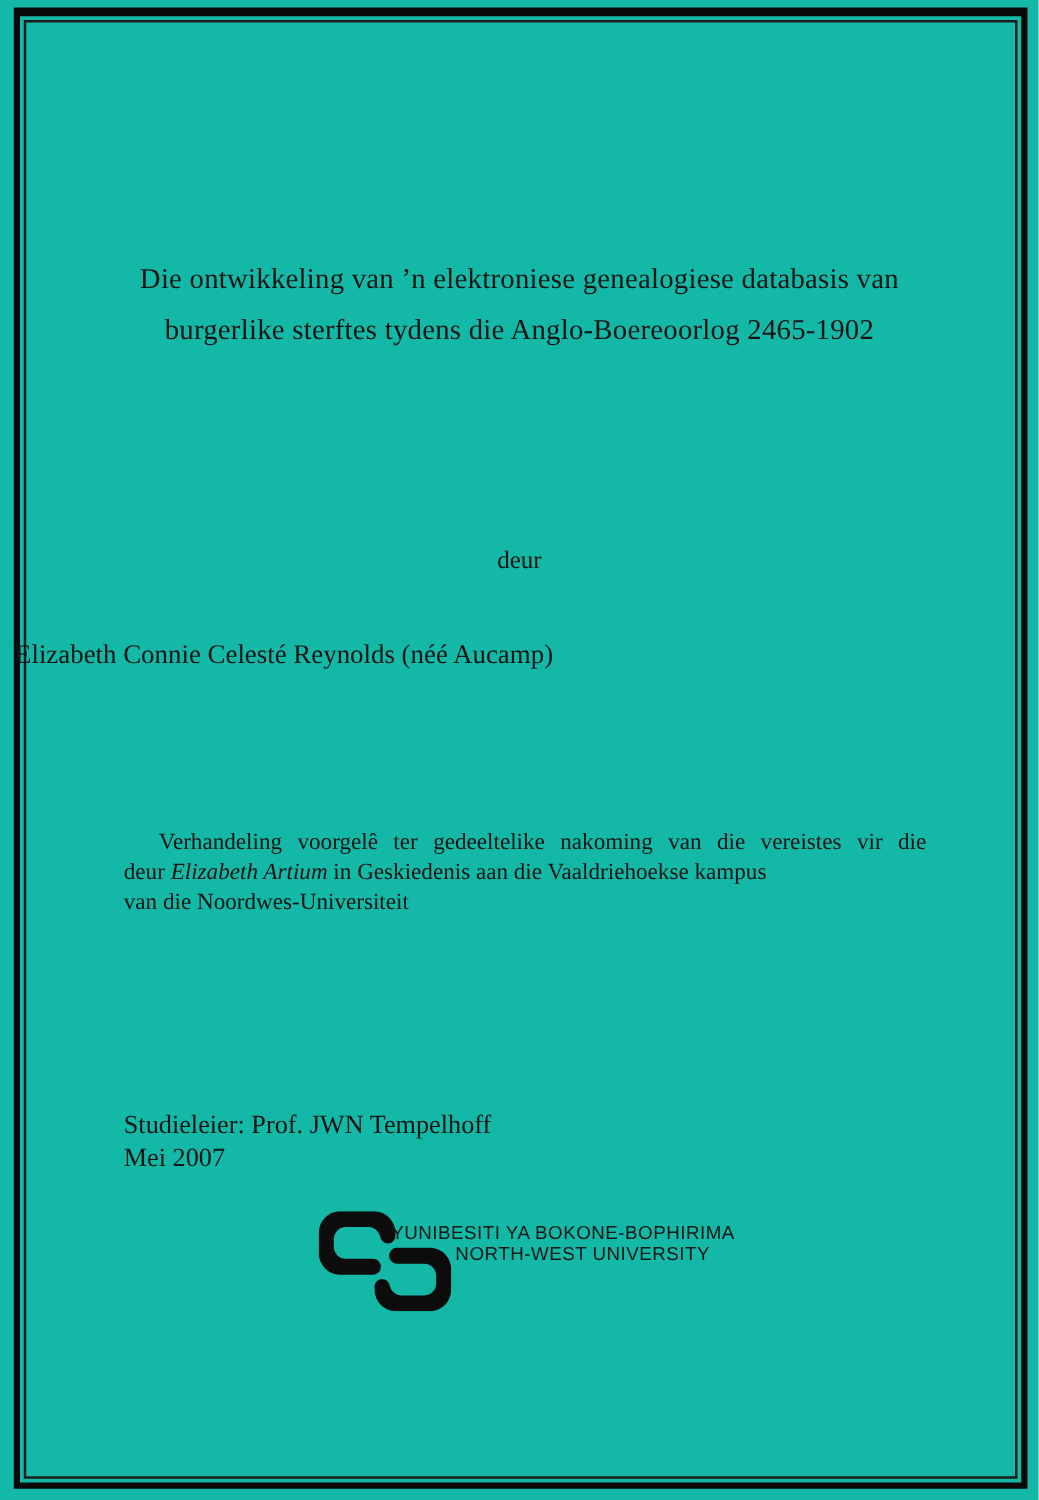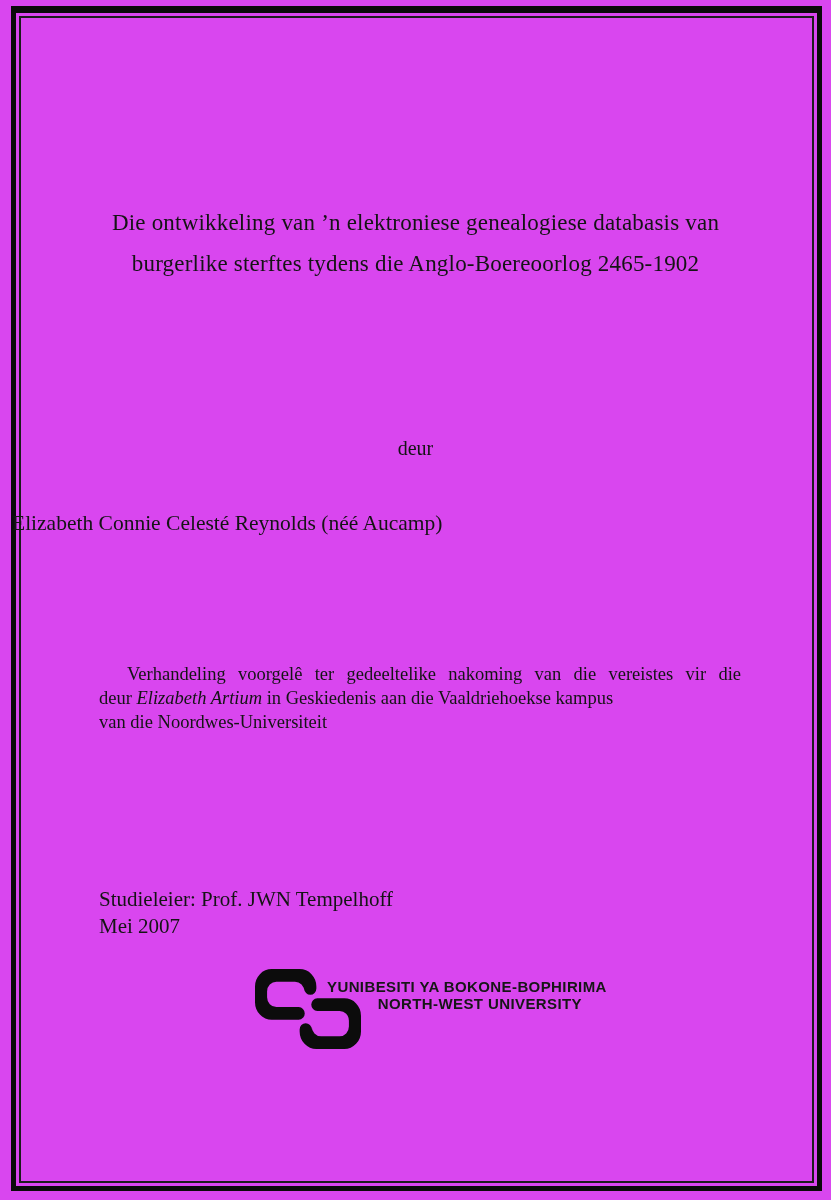--- a/index.html
+++ b/index.html
@@ -4,21 +4,21 @@
 <style>
   html, body {
     margin: 0;
     padding: 0;
     background: #ffffff;
   }
   .page {
     position: relative;
     width: 831px;
     height: 1200px;
-    background: #d946ef;
+    background: #14b8a6;
     font-family: "Liberation Serif", "DejaVu Serif", serif;
     color: #141414;
     overflow: hidden;
   }
   .frame-outer {
     position: absolute;
     left: 11px; top: 6px; right: 9px; bottom: 9px;
     border: 5px solid #0a0a0a;
     border-top-width: 7px;
   }
@@ -74,27 +74,26 @@
     position: absolute;
     left: 0; top: 0;
   }
   .logo-text {
     position: absolute;
     top: 9px;
     left: 58px;
     width: 255px;
     text-align: right;
     font-family: "Liberation Sans", "DejaVu Sans", sans-serif;
-    font-weight: bold;
+    font-weight: normal;
     font-size: 15px;
     line-height: 17px;
     letter-spacing: 0.4px;
     color: #161616;
     white-space: nowrap;
-    margin-left: 14px;
   }
 </style>
 </head>
 <body>
 
 <div class="page">
 
   <div class="frame-outer"></div>
   <div class="frame-inner"></div>
 

